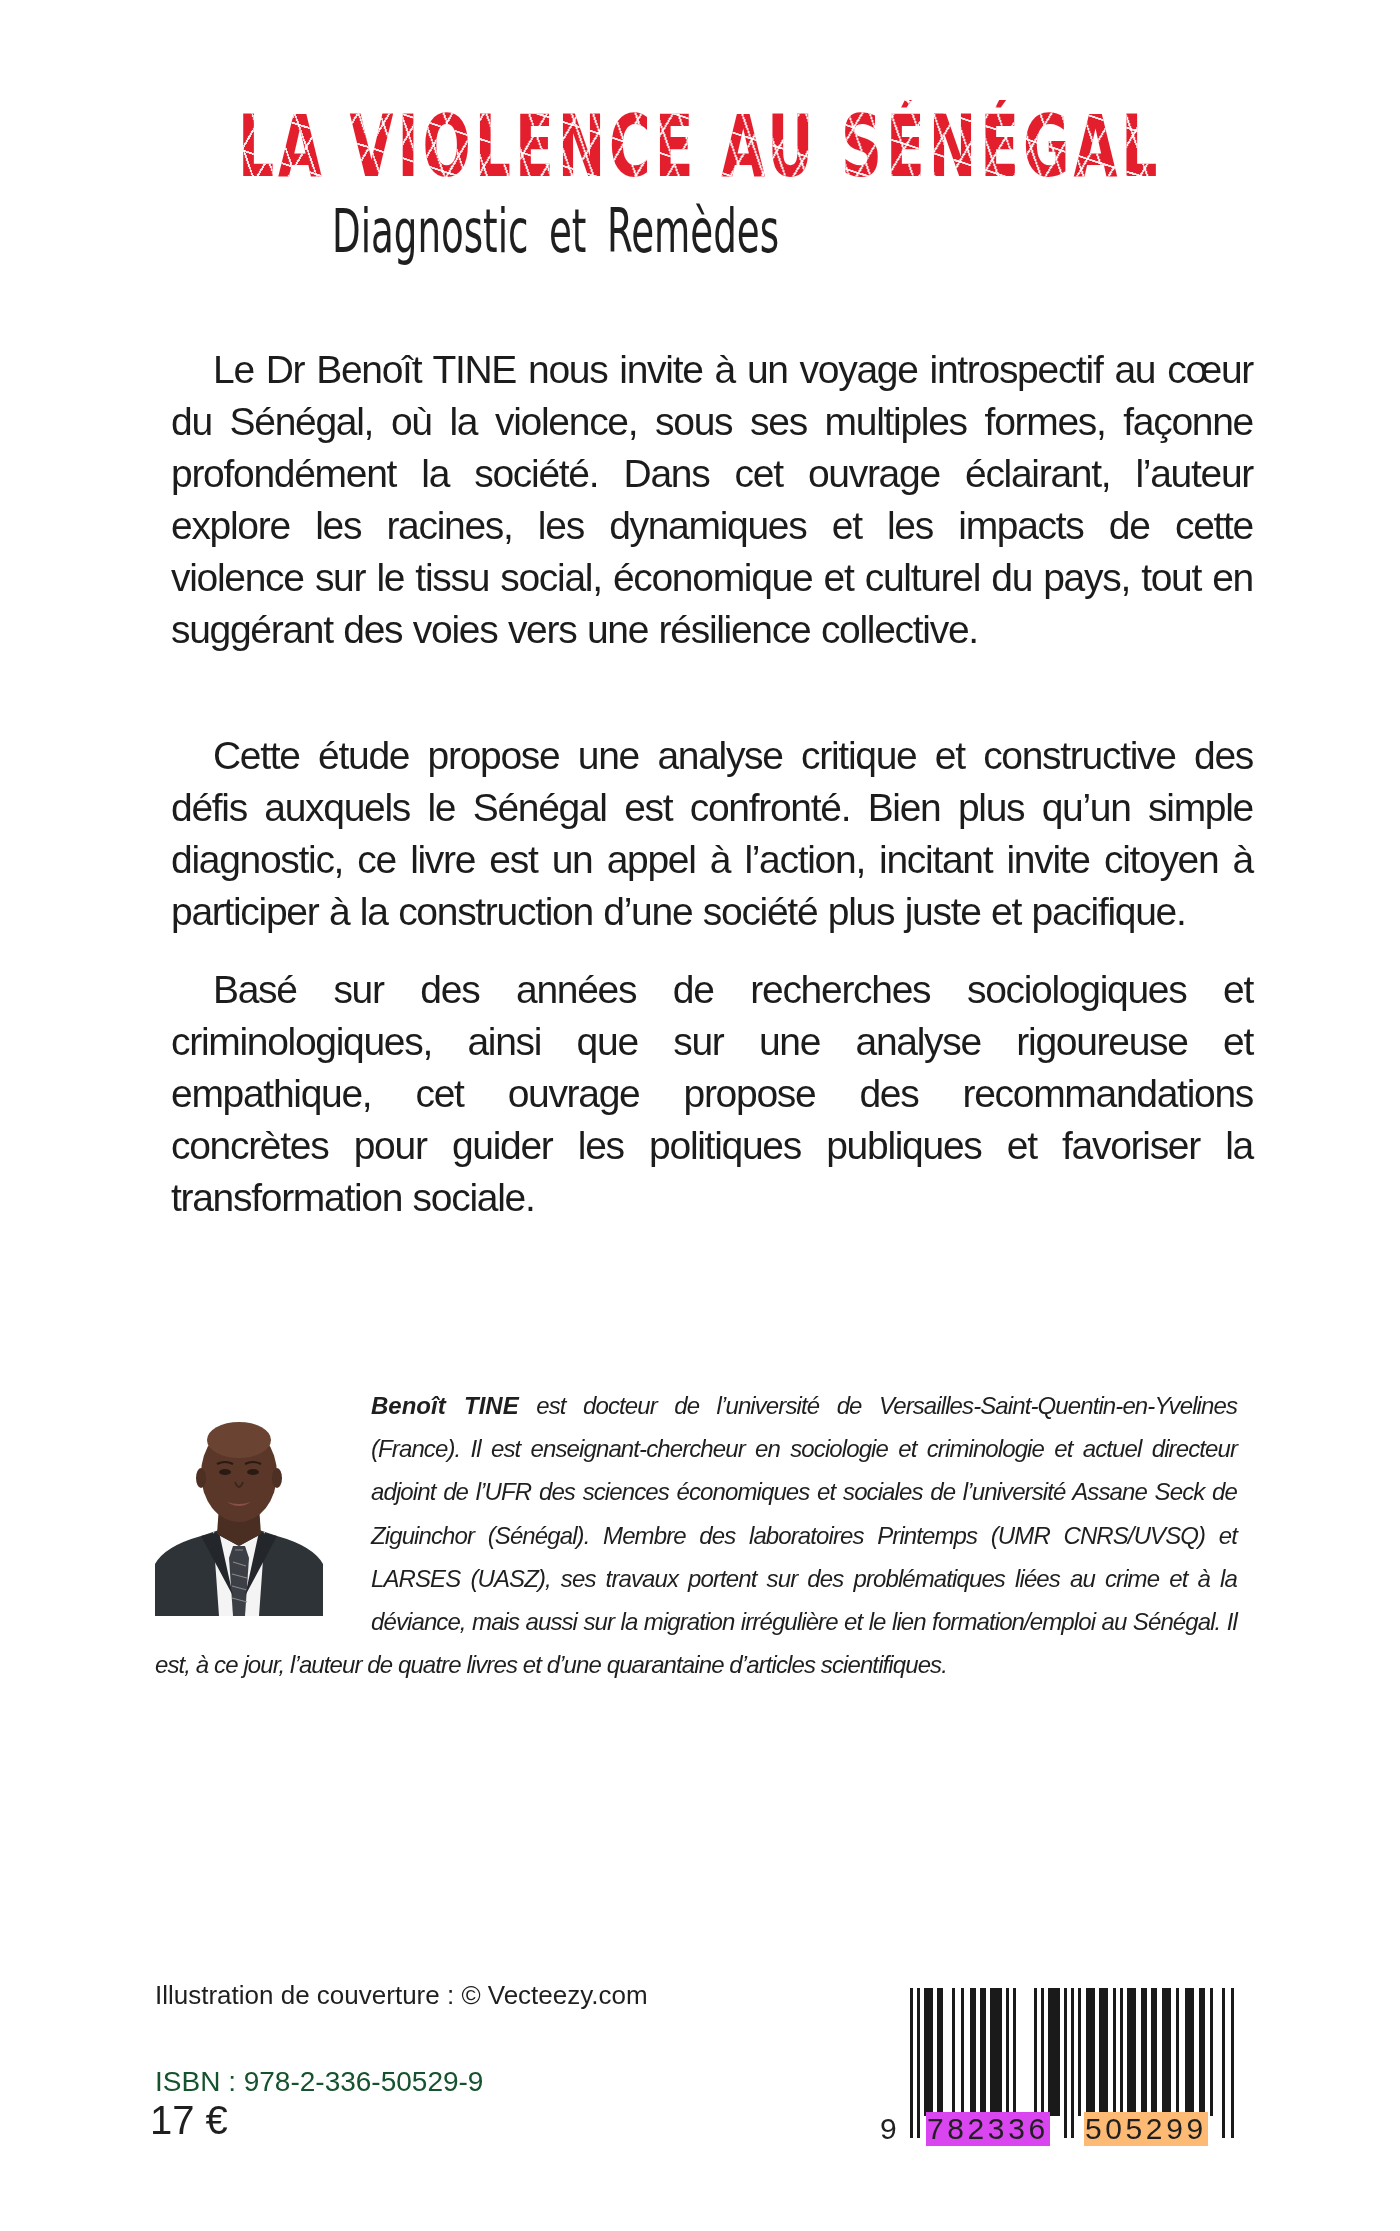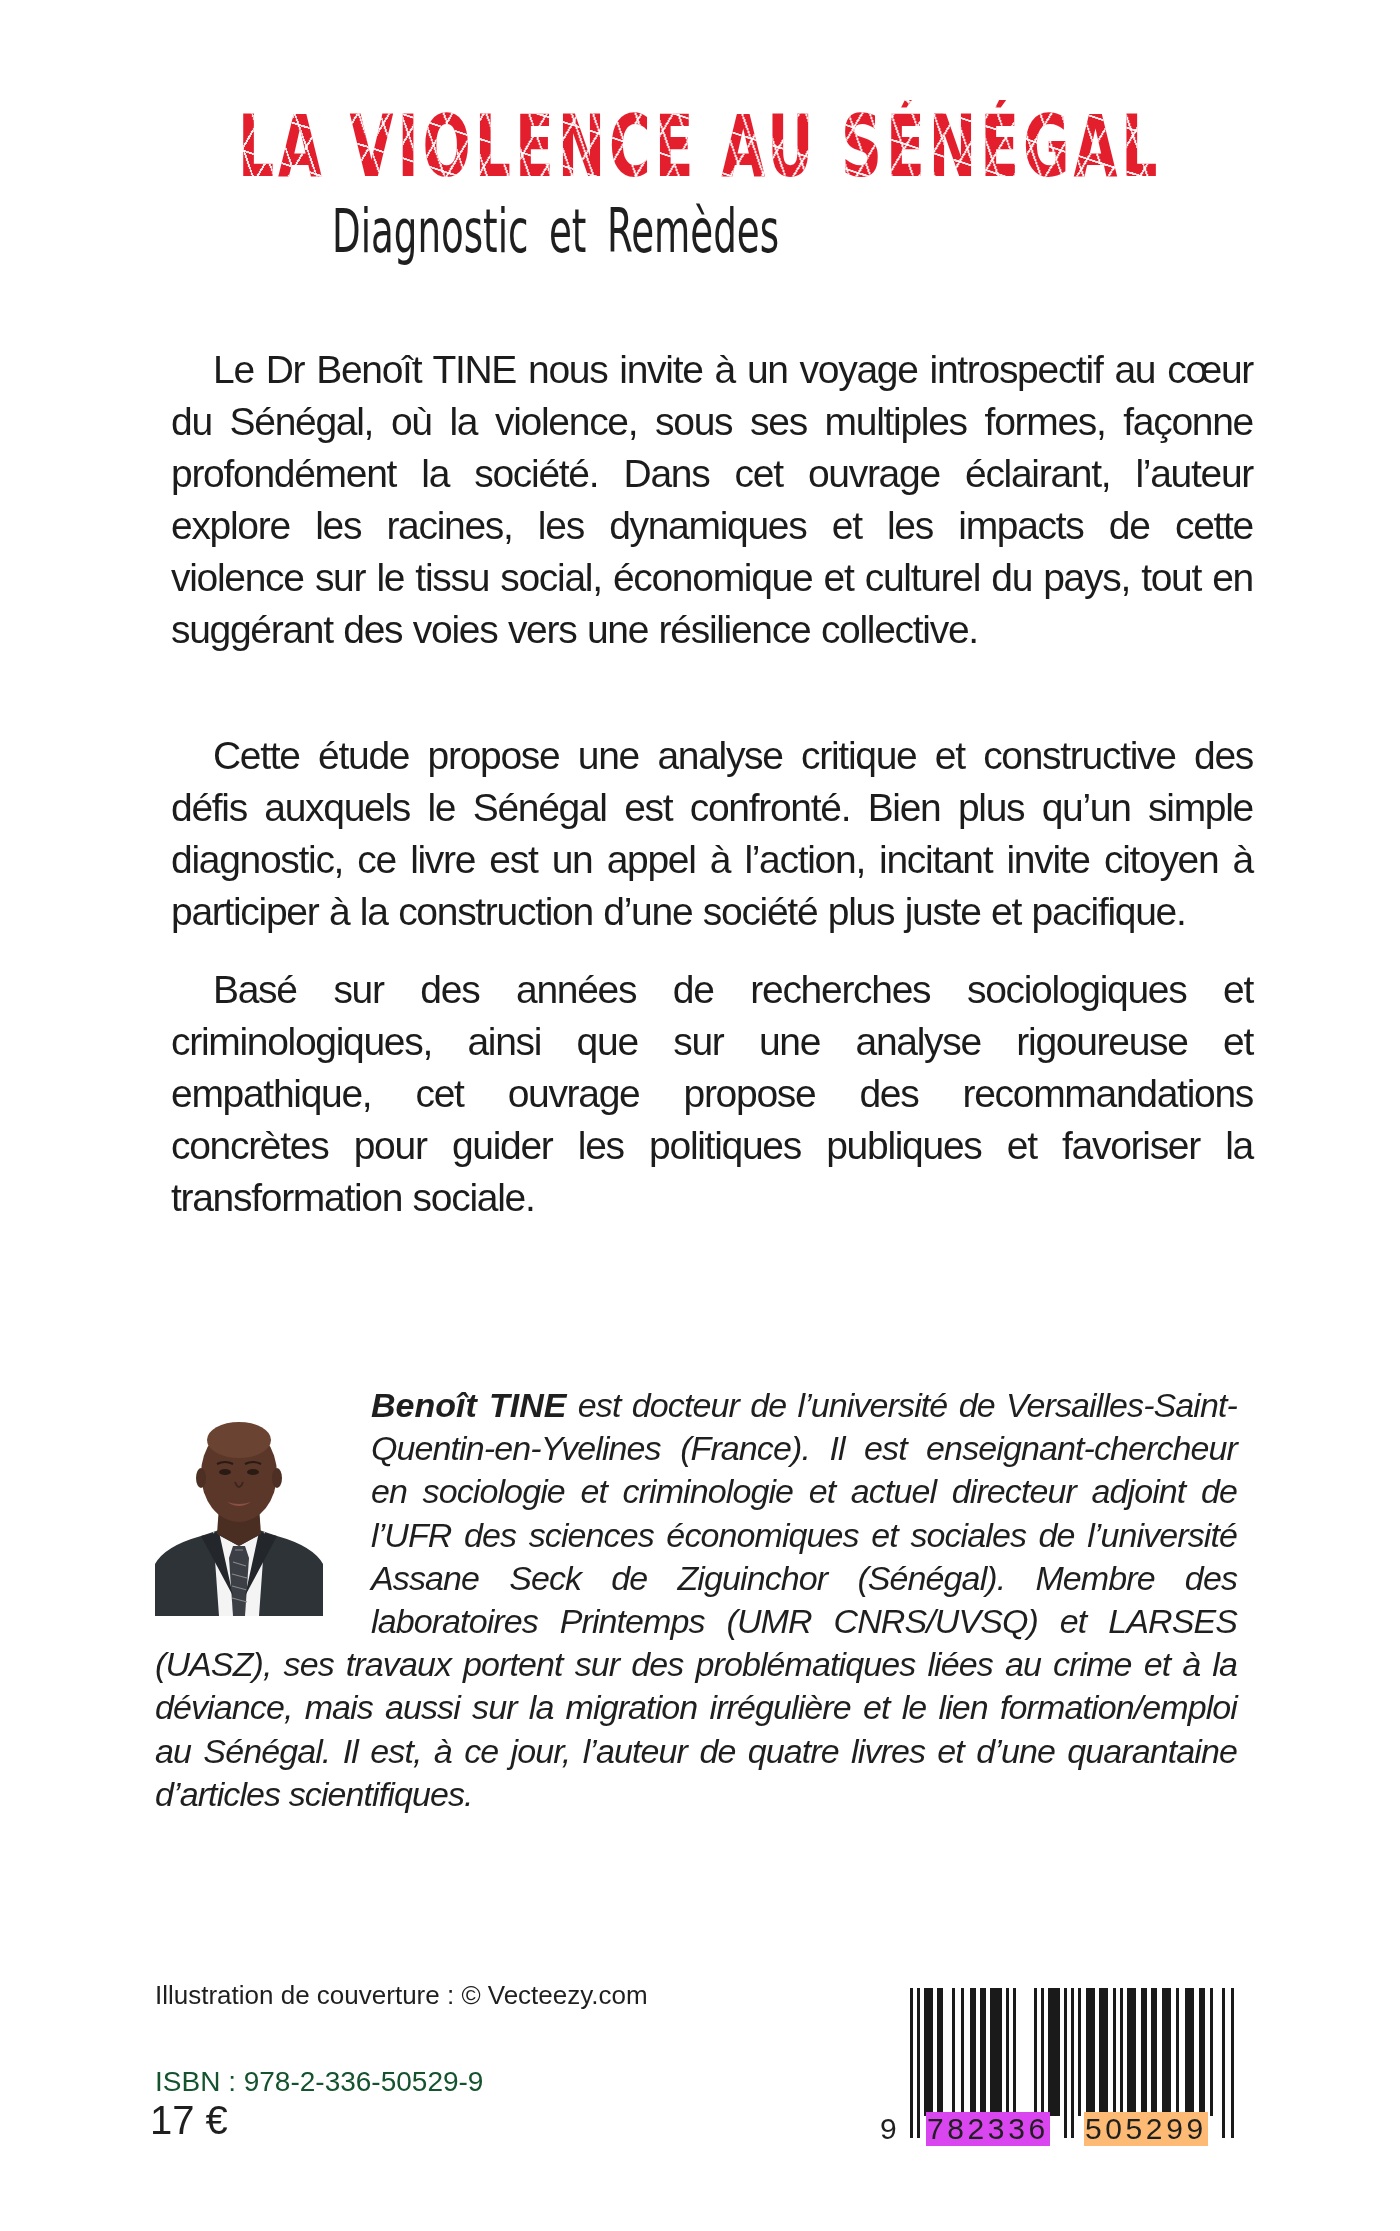--- a/index.html
+++ b/index.html
@@ -65,21 +65,21 @@
   .body-block p { text-indent: 42px; }
   #para-1 { top: 344px; }
   #para-2 { top: 730px; }
   #para-3 { top: 964px; }
 
   
   .bio {
     position: absolute; left: 155px; top: 1384px; width: 1082px;
     font-family: "Liberation Sans", sans-serif;
     font-style: italic;
-    font-size: 34px;
+    font-size: 24px;
     line-height: 43.2px;
     color: #1f1f1f;
     text-align: justify;
     text-align-last: left;
     letter-spacing: -0.9px;
   }
   .bio .author-name { font-weight: 700; font-style: italic; letter-spacing: 0; }
   .photo {
     float: left;
     width: 168px; height: 220px;

